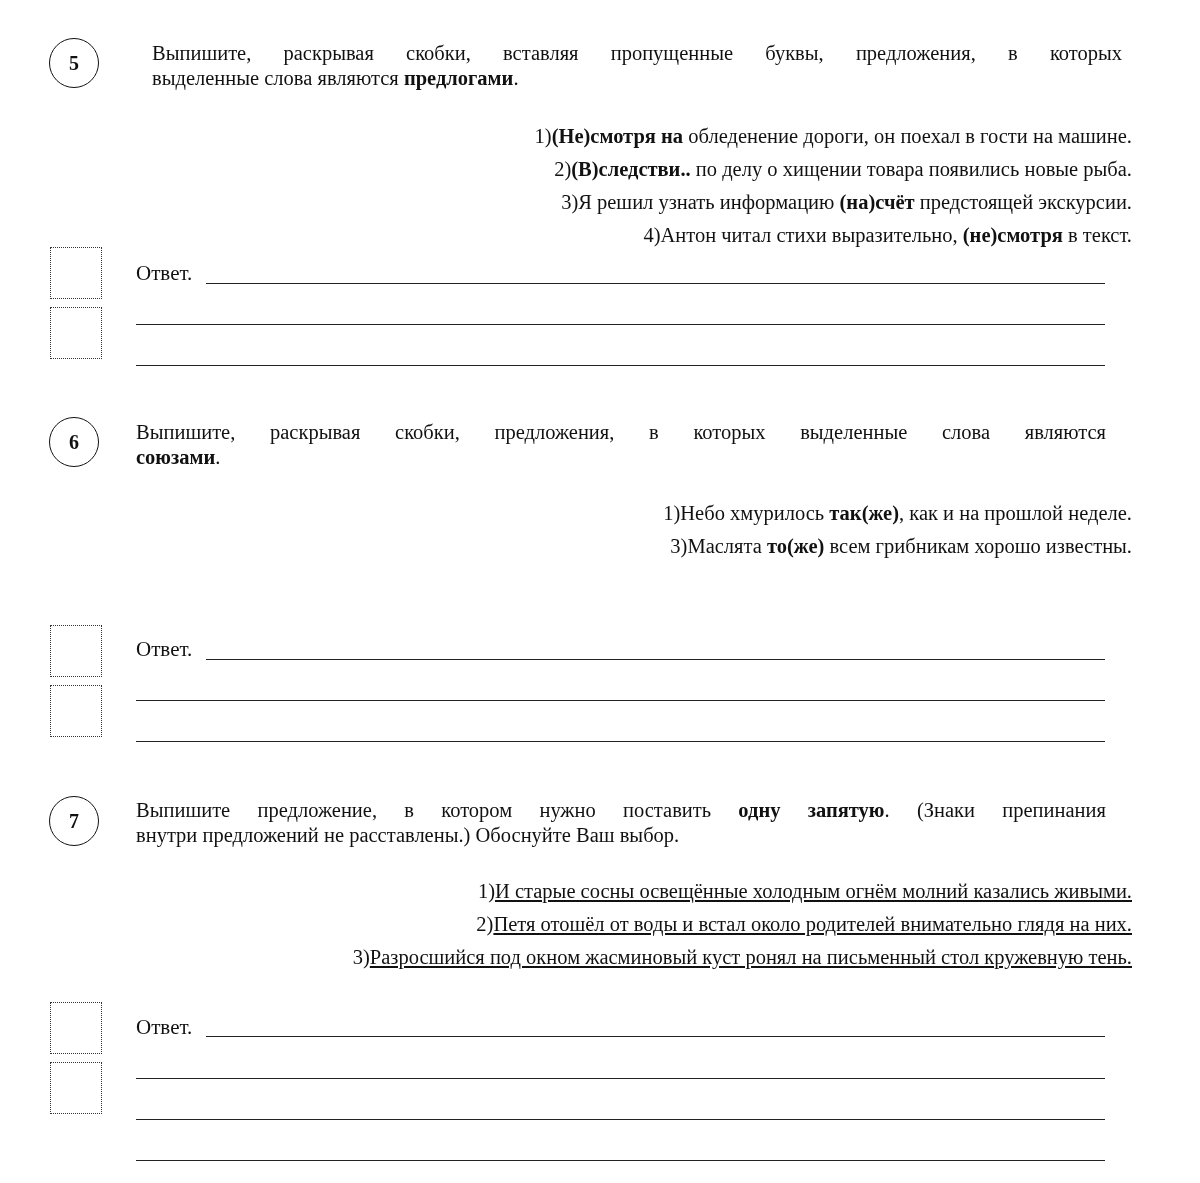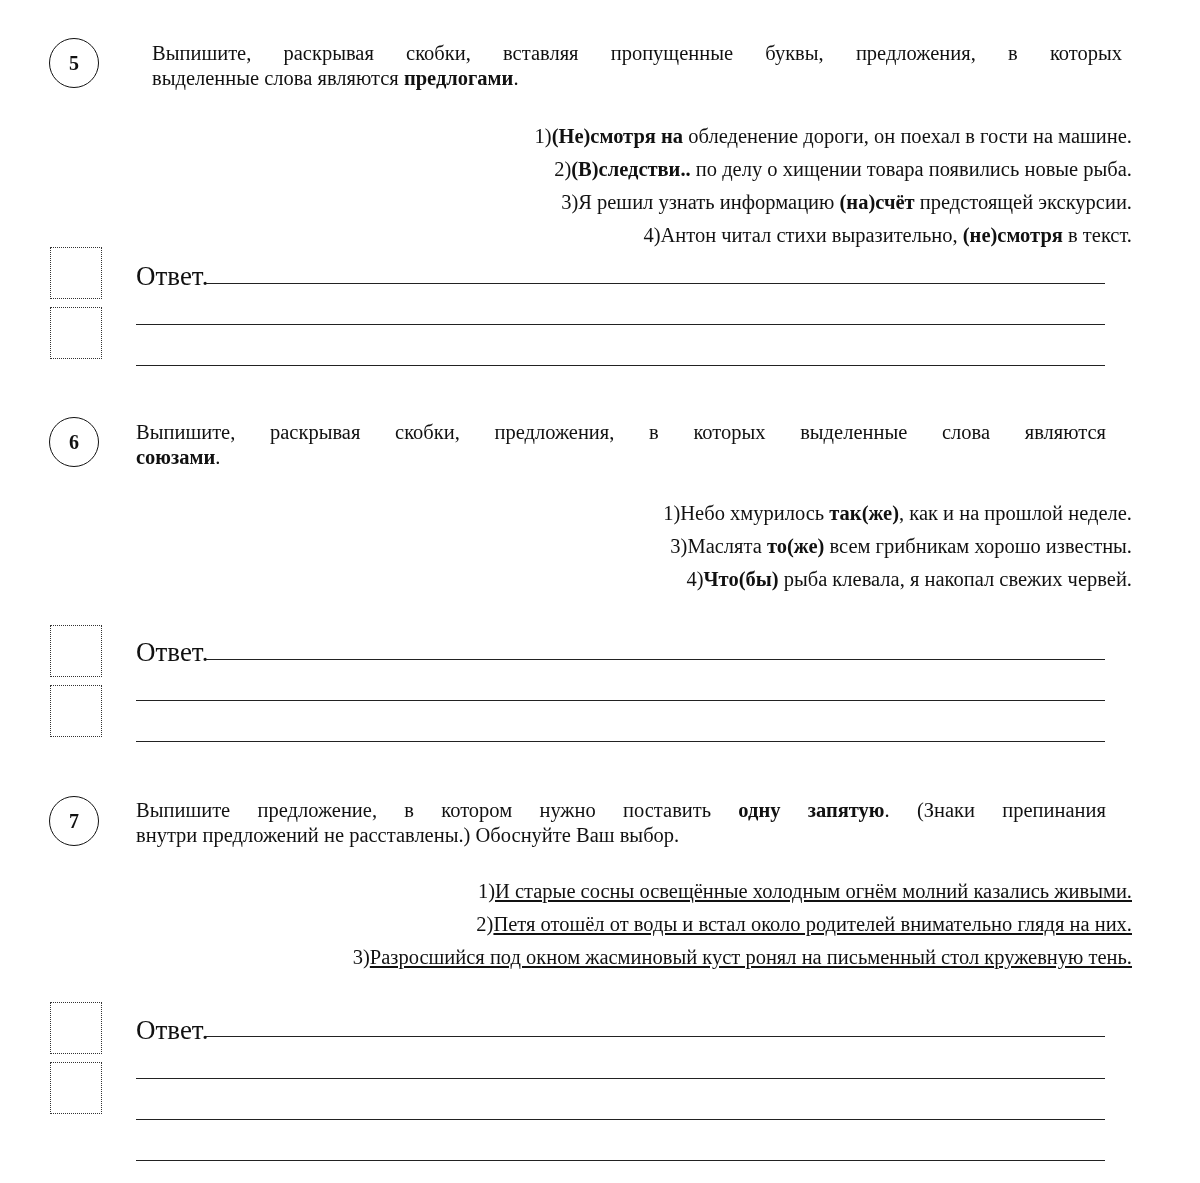--- a/index.html
+++ b/index.html
@@ -22,21 +22,21 @@
   }
   .prompt .first { text-align: justify; text-align-last: justify; display: block; }
   .options { position: absolute; left: 136px; width: 980px; margin: 16px; padding: 0; list-style: none; text-align: right; }
   .options li { font-size: 20.5px; height: 33px; line-height: 26px; white-space: nowrap; }
   .options .n { display: inline-block; width: 36px; }
   b { font-weight: bold; }
   .box {
     position: absolute; left: 50px; width: 52px; height: 52px;
     border: 1px dotted #333; box-sizing: border-box;
   }
-  .ans-label { position: absolute; left: 136px; font-size: 27px; }
+  .ans-label { position: absolute; left: 136px; font-size: 21px; }
   .line { position: absolute; height: 0; border-top: 1.2px solid #222; }
 </style>
 </head>
 <body>
 
 <section class="task" style="top:0;">
   <div class="num-circle" style="top:38px;">
       <span>5</span>
     </div>
   <div class="prompt" style="top:41px;margin-left:16px;">
@@ -61,21 +61,20 @@
   <div class="num-circle" style="top:417px;">
       <span>6</span>
     </div>
   <div class="prompt" style="top:420px;">
     <span class="first">Выпишите, раскрывая скобки, предложения, в которых выделенные слова являются</span>
     <span><span></span><b>союзами</b><span>.</span></span>
   </div>
   <ul class="options" style="top:484px;">
     <li><span class="n">1)</span><span>Небо хмурилось </span><b>так(же)</b><span>, как и на прошлой неделе.</span></li>
     <li><span class="n">3)</span><span>Маслята </span><b>то(же)</b><span> всем грибникам хорошо известны.</span></li>
-    <li><span class="n">4)</span><span></span><b>Что(бы)</b><span> рыба клевала, я накопал свежих червей.</span></li>
   </ul>
   <div class="box" style="top:625px;"></div>
   <div class="box" style="top:685px;"></div>
   <span class="ans-label" style="top:637px;">Ответ.</span>
   <div class="line" style="top:659px; left:206px; width:899px;"></div>
   <div class="line" style="top:700px; left:136px; width:969px;"></div>
   <div class="line" style="top:741px; left:136px; width:969px;"></div>
 </section>
 
 <section class="task" style="top:0;">

